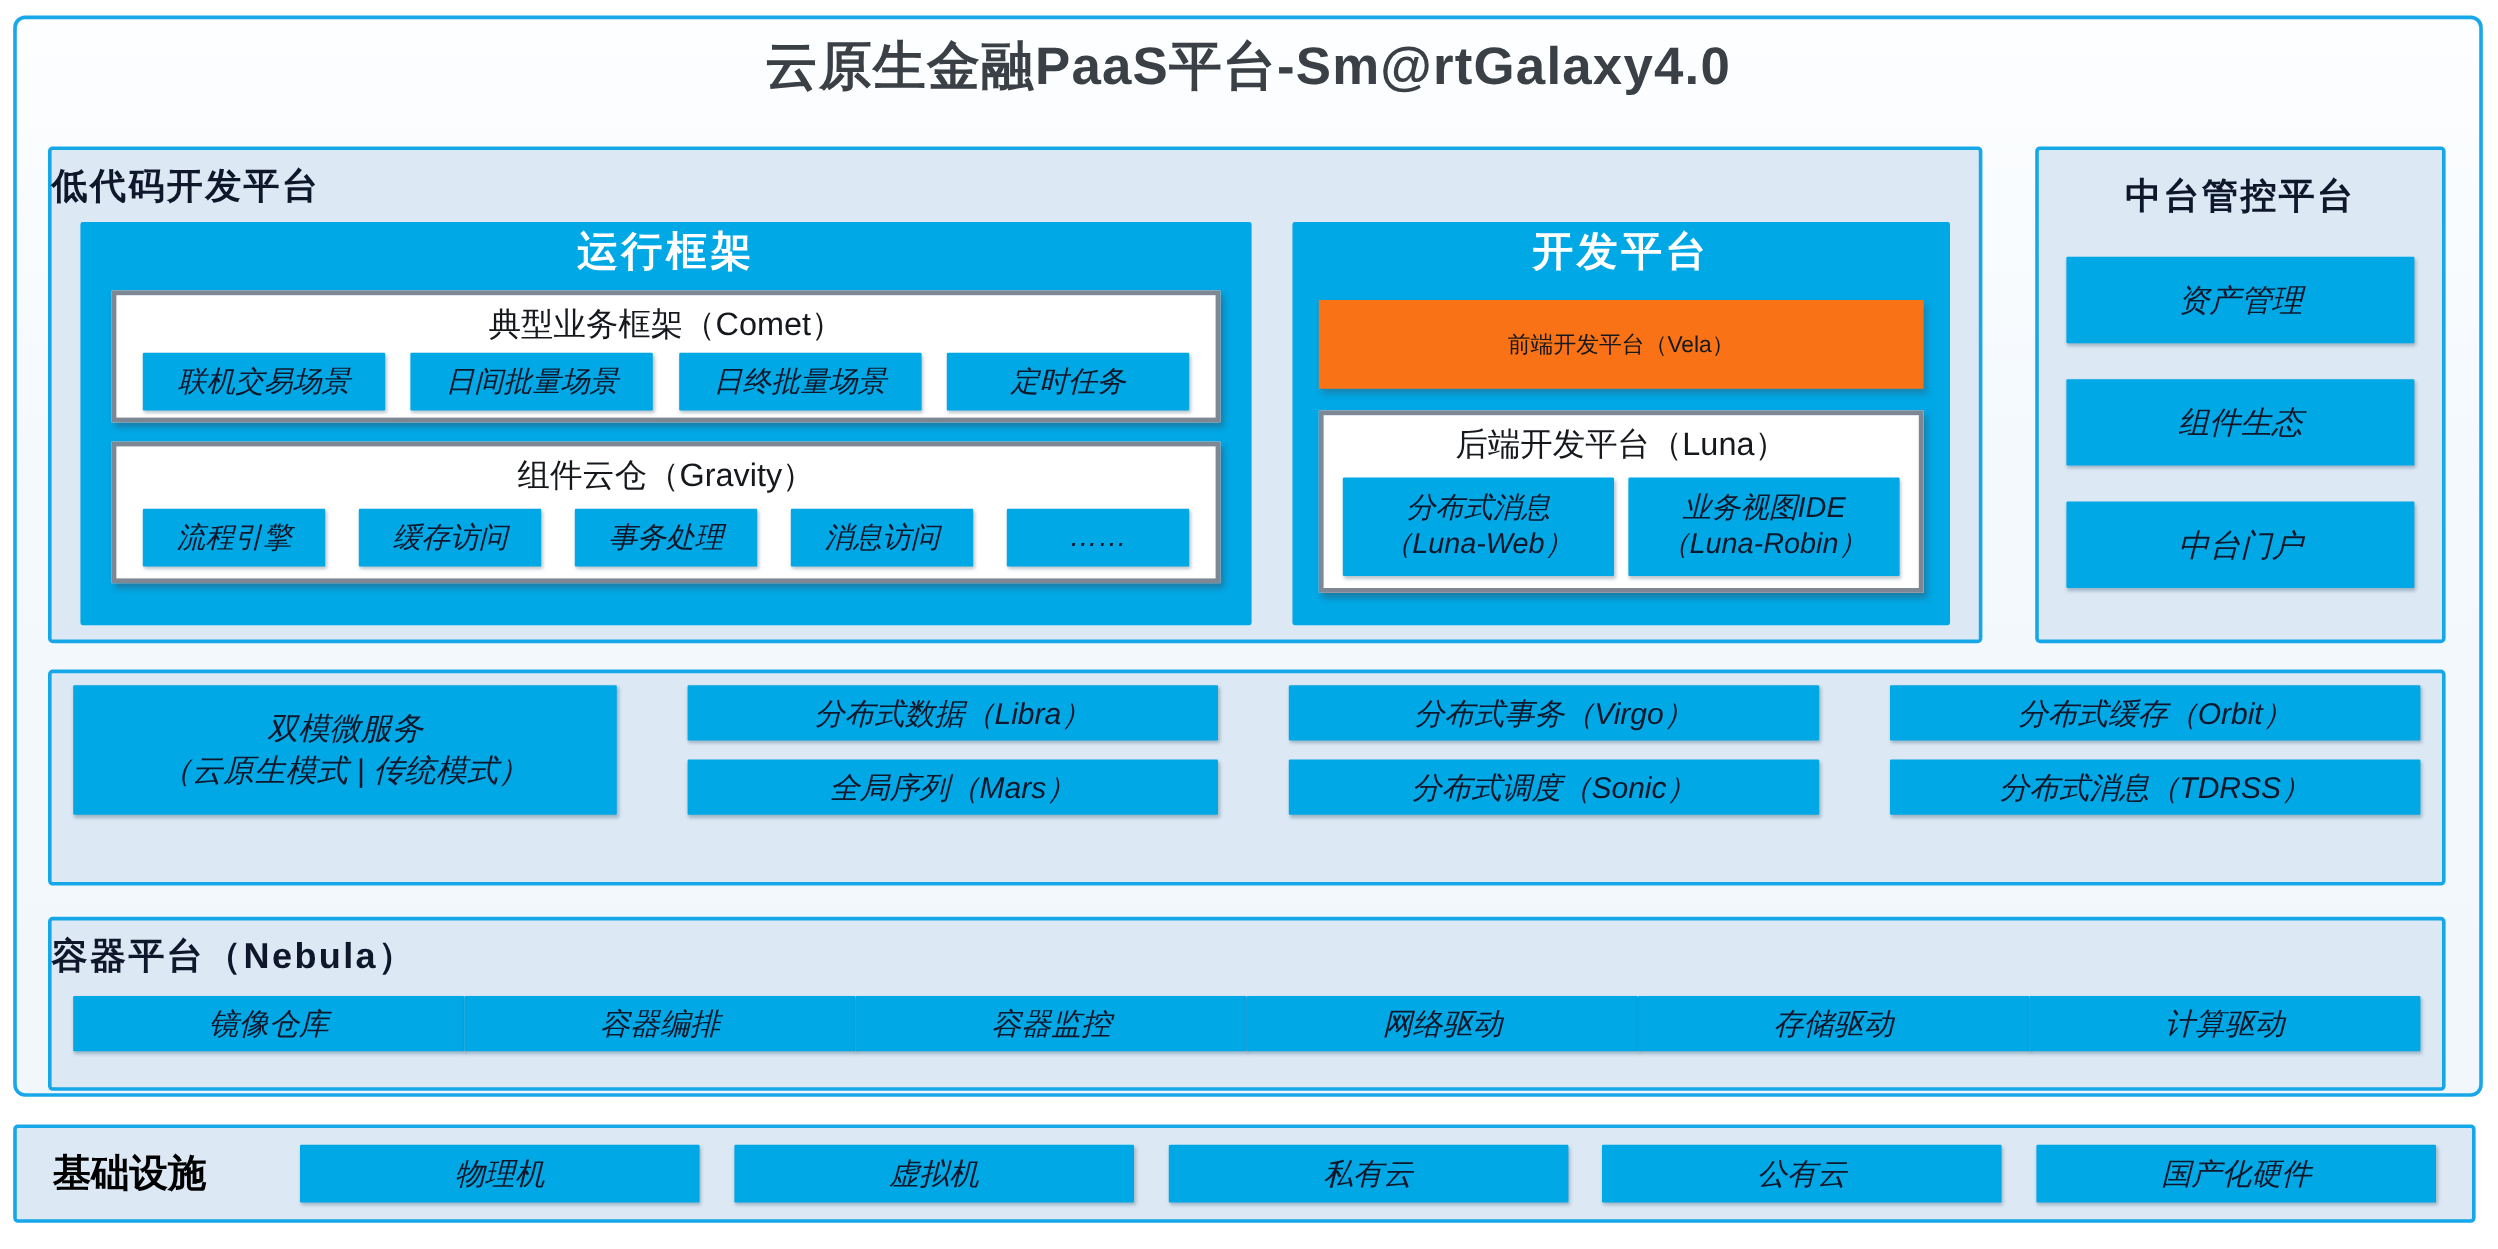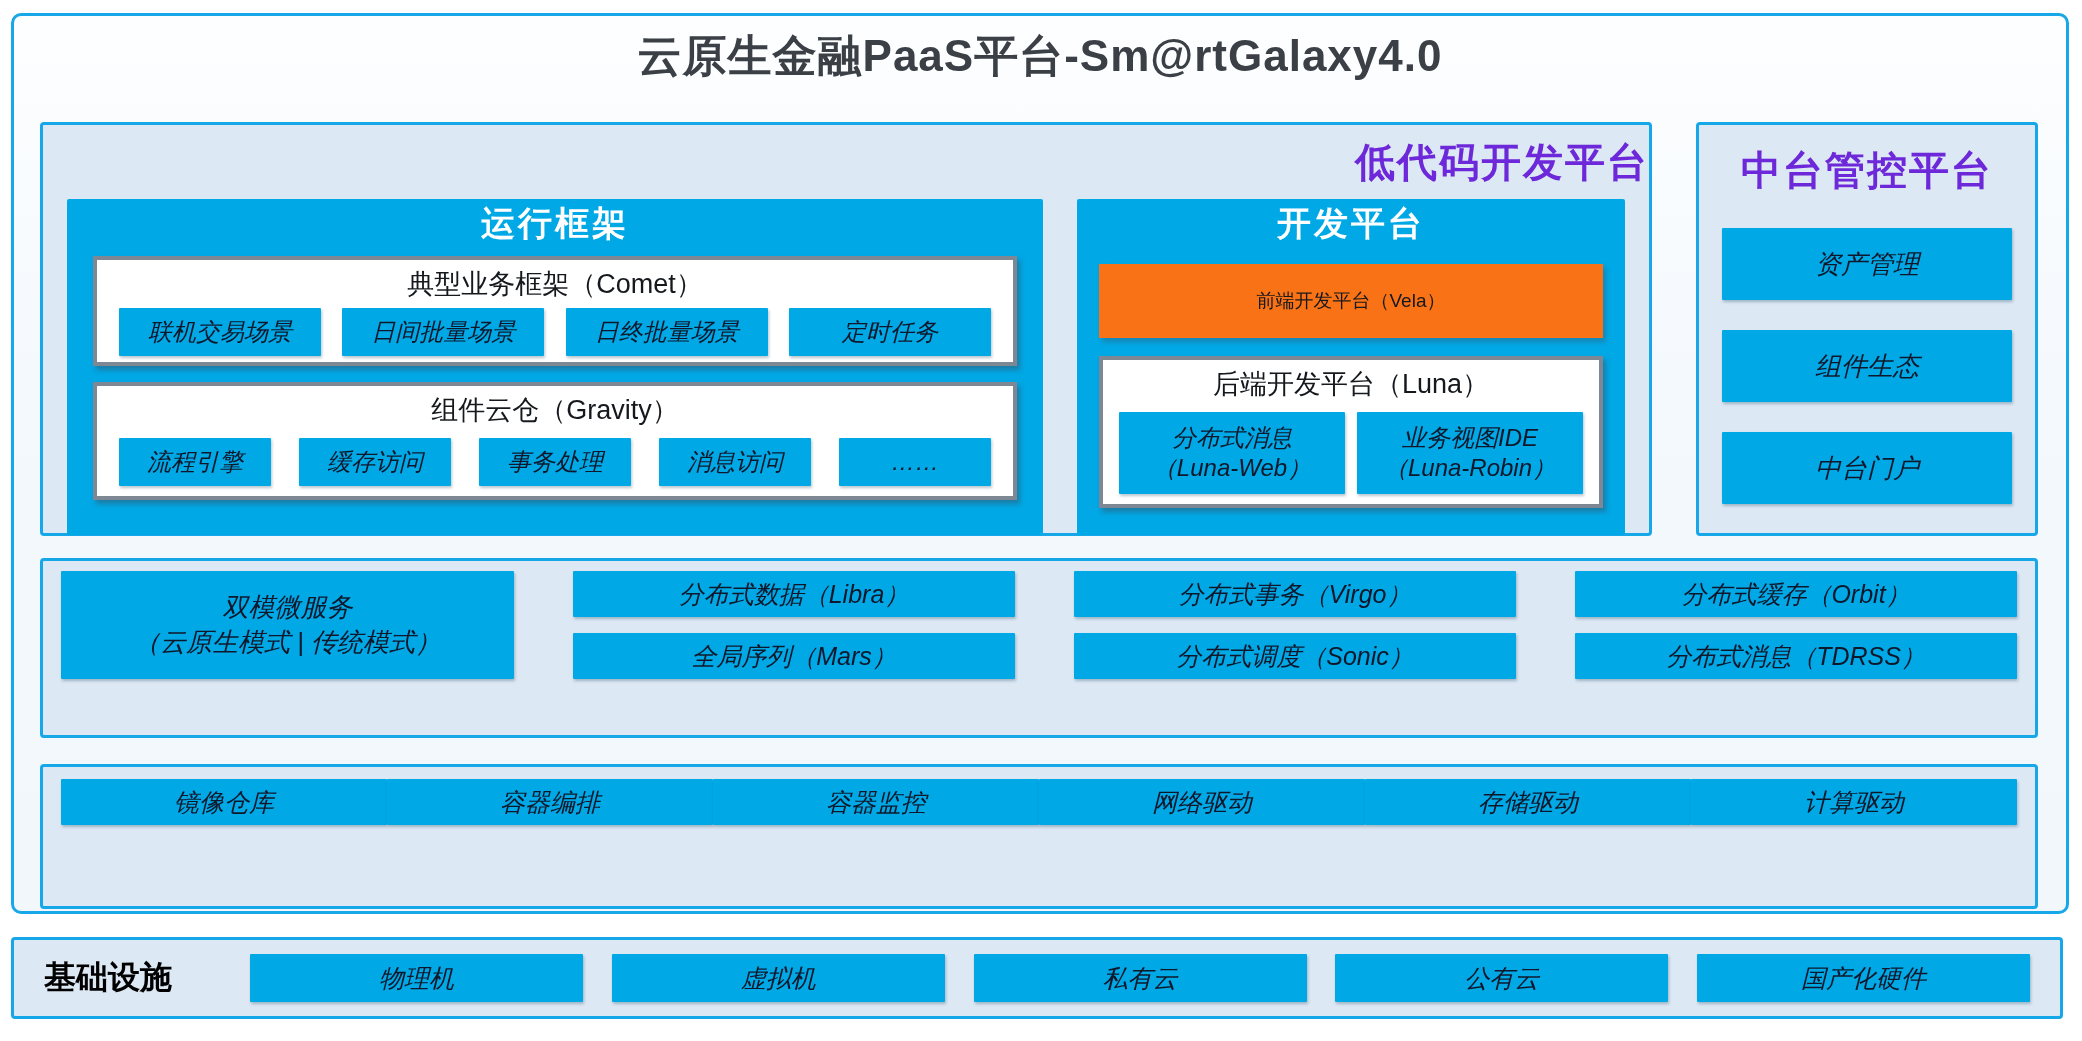--- a/index.html
+++ b/index.html
@@ -16,21 +16,21 @@
   }
   .main-title{
     margin-top:14px;height:52px;line-height:52px;text-align:center;
     font-size:44px;font-weight:bold;color:#3b4046;letter-spacing:1px;
   }
   
   .panel{
     border:3px solid #16a7e8;border-radius:4px;background:#dce8f4;box-sizing:border-box;
   }
   .panel-h{
-    text-align:right;font-size:40px;font-weight:bold;color:#6d28d9;letter-spacing:2px;
+    text-align:left;font-size:30px;font-weight:bold;color:#0f172a;letter-spacing:2px;
   }
   
   .row1{display:flex;margin:40px 28px 0 26px;gap:20px;}
   .lowcode{width:1612px;height:414px;}
   .lowcode .panel-h{padding-top:10px;}
   .lowcode-body{display:flex;margin:9px 24px 0 24px;gap:34px;}
   .bluebox{background:#00a8e6;border-radius:2px;box-sizing:border-box;}
   .runtime{width:976px;height:336px;}
   .devplat{width:548px;height:336px;}
   .bluebox-h{
@@ -171,20 +171,21 @@
         <div class="btn">分布式调度（Sonic）</div>
       </div>
       <div class="dist-col">
         <div class="btn">分布式缓存（Orbit）</div>
         <div class="btn">分布式消息（TDRSS）</div>
       </div>
     </div>
   </div>
 
   <div class="panel containerp">
+    <div class="panel-h">容器平台（Nebula）</div>
     <div class="btn-row">
       <div class="btn">镜像仓库</div>
       <div class="btn">容器编排</div>
       <div class="btn">容器监控</div>
       <div class="btn">网络驱动</div>
       <div class="btn">存储驱动</div>
       <div class="btn">计算驱动</div>
     </div>
   </div>
 

